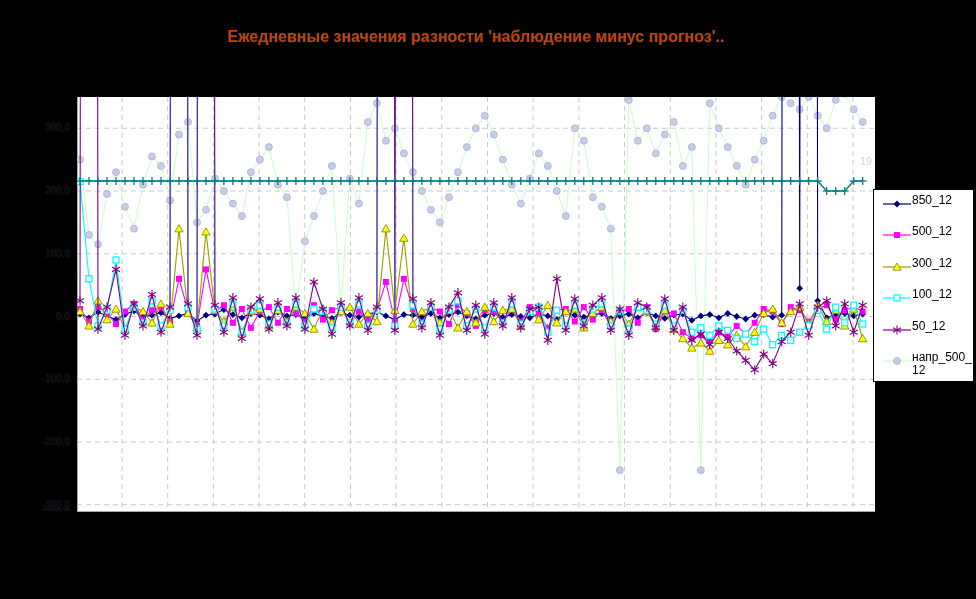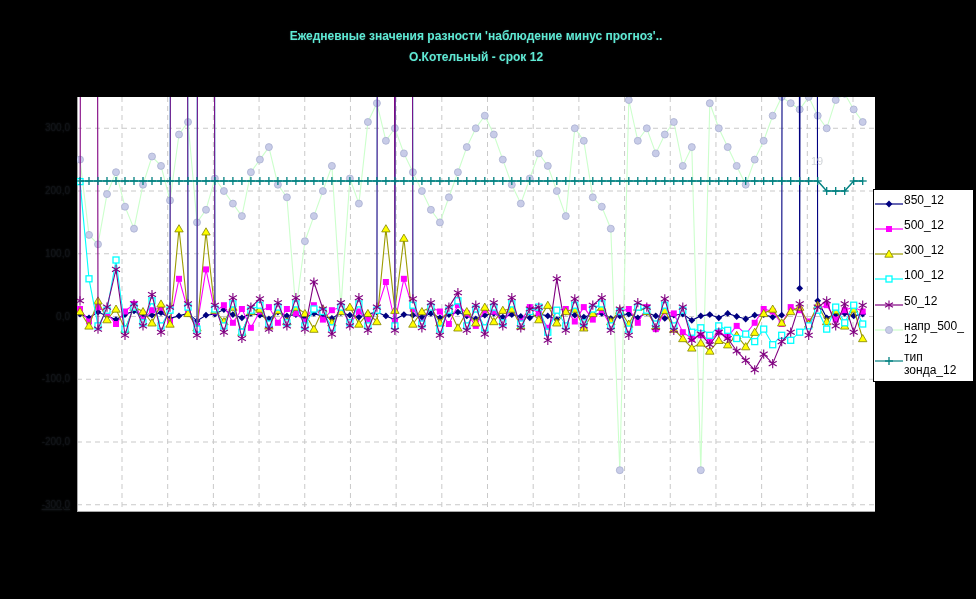--- a/index.html
+++ b/index.html
@@ -3,56 +3,55 @@
 <meta charset="utf-8">
 <style>
   html,body{margin:0;padding:0;}
   body{
     width:976px;height:599px;position:relative;overflow:hidden;
     background:#000000;
     font-family:"Liberation Sans","DejaVu Sans",sans-serif;
   }
   #chart-title{
     position:absolute;left:77px;top:26px;width:798px;text-align:center;
-    color:#5eead4;font-weight:bold;font-size:12px;line-height:21px;
+    color:#c2410c;font-weight:bold;font-size:16px;line-height:21px;
     text-shadow:0 0 2px rgba(70,85,95,.45);
   }
   #plot-area{
     position:absolute;left:77px;top:97px;width:798px;height:415px;
     background:#FFFFFF;
   }
   #plot-svg{position:absolute;left:0;top:0;}
   .ytick{
     position:absolute;width:70px;text-align:right;
     font-size:10px;color:#121418;line-height:12px;
     text-shadow:0 0 2px rgba(70,85,95,.4);
   }
   #stray-label{
-    position:absolute;left:811px;top:155px;
+    position:absolute;left:860px;top:155px;
     font-size:11px;color:#D0D4D8;z-index:2;
   }
   #legend{
     position:absolute;left:873px;top:189px;width:101px;height:193px;
     background:#FFFFFF;border:1px solid #000000;box-sizing:border-box;
     z-index:3;display:flex;flex-direction:column;justify-content:space-between;
-    padding:4px 0 4px 0;
+    padding:4px 0 4px 8px;
   }
   .leg-entry{display:flex;align-items:flex-start;}
   .leg-sample{flex:0 0 30px;margin-top:2px;}
   .leg-label{
     font-size:12px;line-height:13px;color:#000000;width:64px;
     overflow-wrap:anywhere;word-break:break-word;
   }
 </style>
 </head>
 <body>
 
 <div id="chart-title">
   <div>Ежедневные значения разности 'наблюдение минус прогноз'..</div>
-  <div>О.Котельный - срок 12</div>
 </div>
 
 <div id="y-axis-labels">
     <div class="ytick" style="left: 0px; top: 122.25px;">300,0</div>
     <div class="ytick" style="left: 0px; top: 185px;">200,0</div>
     <div class="ytick" style="left: 0px; top: 247.75px;">100,0</div>
     <div class="ytick" style="left: 0px; top: 310.5px;">0,0</div>
     <div class="ytick" style="left: 0px; top: 373.25px;">-100,0</div>
     <div class="ytick" style="left: 0px; top: 436px;">-200,0</div>
     <div class="ytick" style="left: 0px; top: 498.75px; text-decoration: underline;">-300,0</div>
@@ -1377,23 +1376,13 @@
         </svg></div>
       <div class="leg-label">50_12</div>
     </div>
     <div class="leg-entry">
       <div class="leg-sample"><svg width="30" height="12" xmlns="http://www.w3.org/2000/svg">
           <line x1="1" y1="6" x2="29" y2="6" stroke="#CCFFCC" stroke-width="1.2"></line>
           <circle cx="15" cy="6" r="3.5" fill="#C8CCE8" stroke="#AAB0D0" stroke-width="0.8"></circle>
         </svg></div>
       <div class="leg-label">напр_500_12</div>
     </div>
-    <div class="leg-entry">
-      <div class="leg-sample"><svg width="30" height="12" xmlns="http://www.w3.org/2000/svg">
-          <line x1="1" y1="6" x2="29" y2="6" stroke="#008080" stroke-width="1.2"></line>
-          <g stroke="#008080" stroke-width="1.3">
-            <line x1="11" y1="6" x2="19" y2="6"></line>
-            <line x1="15" y1="2" x2="15" y2="10"></line>
-          </g>
-        </svg></div>
-      <div class="leg-label">тип зонда_12</div>
-    </div>
   </div>
 
 </body></html>

